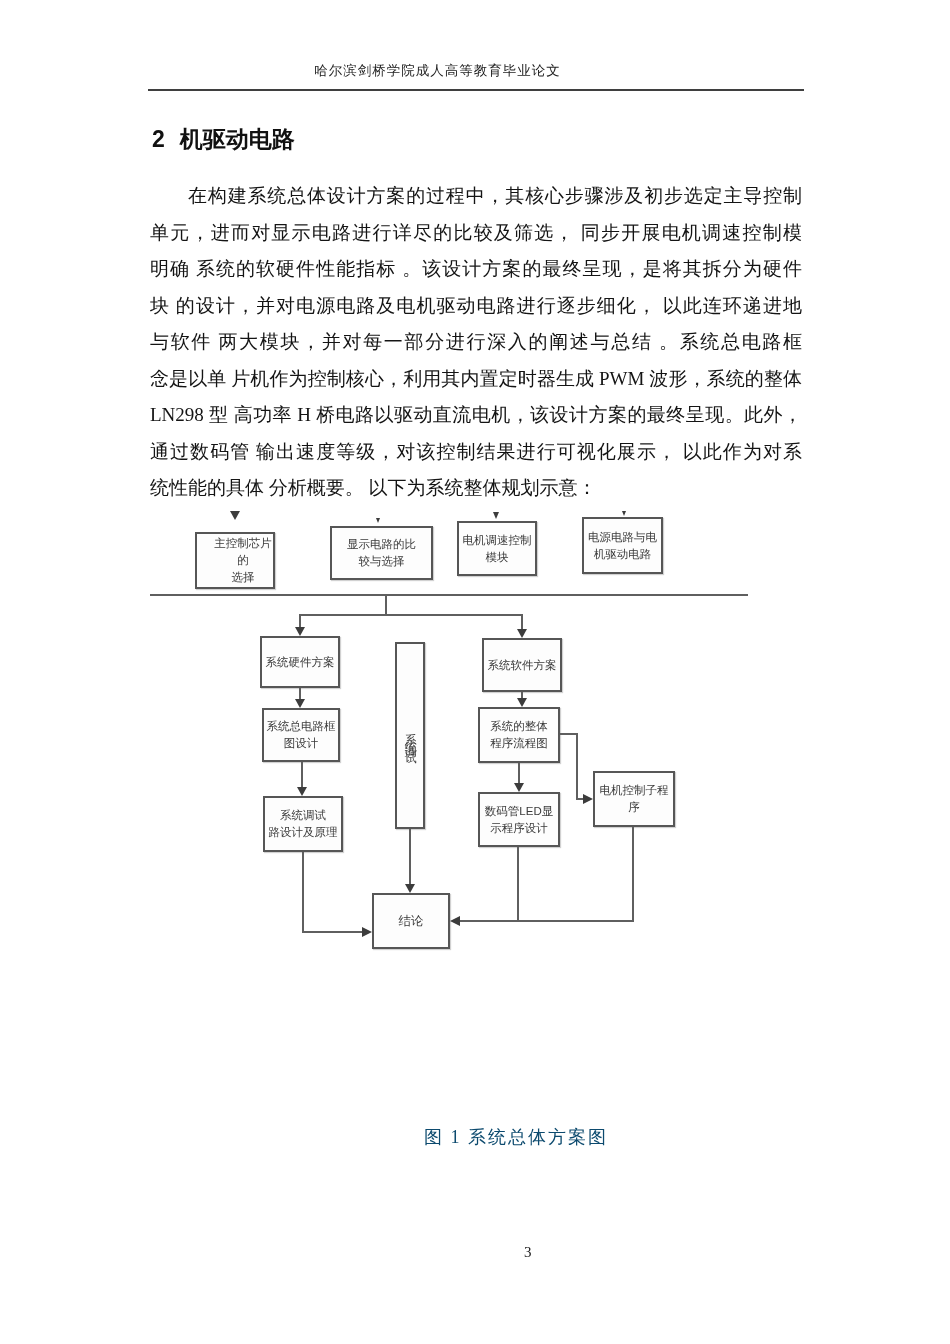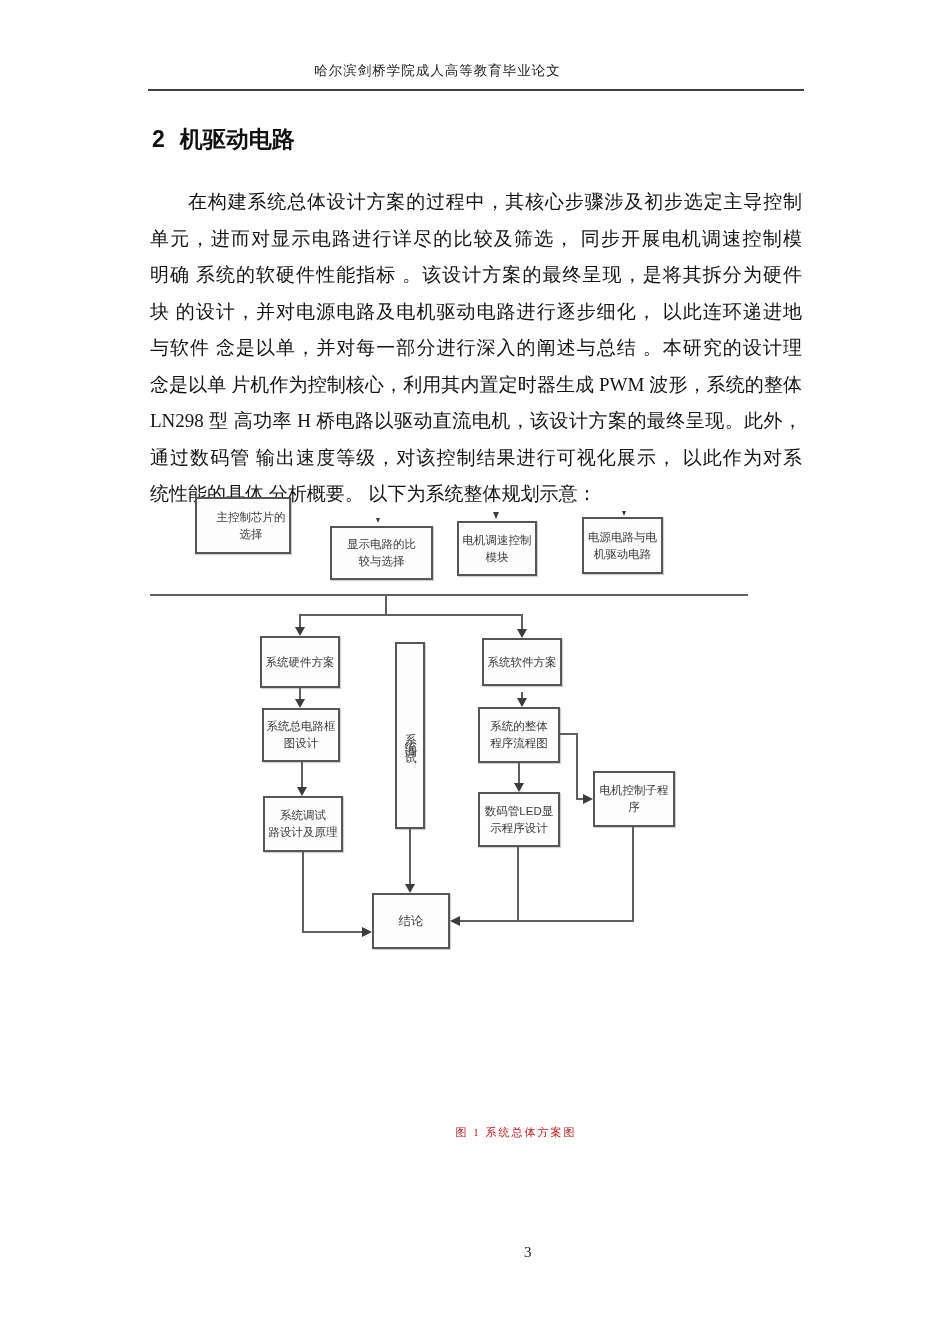--- a/index.html
+++ b/index.html
@@ -21,21 +21,21 @@
     position:absolute;left:148px;top:89px;width:656px;height:2px;
     background:#3f3f3f;
   }
   .heading{
     position:absolute;left:152px;top:124px;
     display:flex;align-items:baseline;gap:15px;
     font-family:"Liberation Sans","DejaVu Sans",sans-serif;
     font-weight:bold;font-size:23px;color:#111;
   }
   .paragraph{
-    position:absolute;left:150px;top:184px;width:652px;
+    position:absolute;left:150px;top:178px;width:652px;
     font-size:19px;line-height:36.5px;color:#141414;
   }
   .para-line{
     text-align:justify;text-align-last:justify;
   }
   .para-line.first{text-indent:2em;}
   .para-line.last{text-align-last:left;}
   
   .flow{position:absolute;left:0;top:0;width:950px;height:1344px;}
   .box{
@@ -59,21 +59,21 @@
   .hline{height:2px;}
   .vline{width:2px;}
   .arr{position:absolute;width:0;height:0;}
   .arr.down{border-left:5px solid transparent;border-right:5px solid transparent;border-top:9px solid #3c3c3c;}
   .arr.down.sm{border-left:3.5px solid transparent;border-right:3.5px solid transparent;border-top:7px solid #3c3c3c;}
   .arr.down.xs{border-left:2.5px solid transparent;border-right:2.5px solid transparent;border-top:5px solid #3c3c3c;}
   .arr.right{border-top:5px solid transparent;border-bottom:5px solid transparent;border-left:10px solid #3c3c3c;}
   .arr.left{border-top:5px solid transparent;border-bottom:5px solid transparent;border-right:10px solid #3c3c3c;}
   .figure-caption{
     position:absolute;left:336px;top:1125px;width:360px;
-    text-align:center;font-size:11px;color:#b91c1c;letter-spacing:2px;
+    text-align:center;font-size:18px;color:#0c4a6e;letter-spacing:2px;
   }
   .page-number{
     position:absolute;left:524px;top:1244px;
     font-size:15px;color:#1a1a1a;
   }
 </style>
 </head>
 <body>
 
 <div class="page">
@@ -84,35 +84,35 @@
   <div class="heading">
     <span>2</span>
     <span>机驱动电路</span>
   </div>
 
   <div class="paragraph">
     <div class="para-line first">在构建系统总体设计方案的过程中，其核心步骤涉及初步选定主导控制</div>
     <div class="para-line">单元，进而对显示电路进行详尽的比较及筛选， 同步开展电机调速控制模</div>
     <div class="para-line">明确 系统的软硬件性能指标 。该设计方案的最终呈现，是将其拆分为硬件</div>
     <div class="para-line">块 的设计，并对电源电路及电机驱动电路进行逐步细化， 以此连环递进地</div>
-    <div class="para-line">与软件 念是以单，并对每一部分进行深入的阐述与总结 。本研究的设计理</div>
+    <div class="para-line">与软件 两大模块，并对每一部分进行深入的阐述与总结 。系统总电路框</div>
     <div class="para-line">念是以单 片机作为控制核心，利用其内置定时器生成 PWM 波形，系统的整体</div>
     <div class="para-line">LN298 型 高功率 H 桥电路以驱动直流电机，该设计方案的最终呈现。此外，</div>
     <div class="para-line">通过数码管 输出速度等级，对该控制结果进行可视化展示， 以此作为对系</div>
     <div class="para-line last">统性能的具体 分析概要。 以下为系统整体规划示意：</div>
   </div>
 
   <div class="flow">
 
     <div class="arr down" style="left:230px;top:511px;"></div>
     <div class="arr down xs" style="left:376px;top:518px;"></div>
     <div class="arr down sm" style="left:493px;top:512px;"></div>
     <div class="arr down xs" style="left:622px;top:511px;"></div>
 
-    <div class="box" style="left:195px;top:497px;width:96px;height:57px;padding-left:16px;">主控制芯片的
+    <div class="box" style="left:195px;top:532px;width:80px;height:57px;padding-left:16px;">主控制芯片的
 选择</div>
     <div class="box" style="left:330px;top:526px;width:103px;height:54px;">显示电路的比
 较与选择</div>
     <div class="box" style="left:457px;top:521px;width:80px;height:55px;">电机调速控制
 模块</div>
     <div class="box" style="left:582px;top:517px;width:81px;height:57px;">电源电路与电
 机驱动电路</div>
 
     <div class="hline" style="left:150px;top:594px;width:598px;"></div>
     <div class="vline" style="left:385px;top:595px;height:20px;"></div>
@@ -132,21 +132,21 @@
     <div class="box" style="left:263px;top:796px;width:80px;height:56px;">系统调试
 路设计及原理</div>
     <div class="vline" style="left:302px;top:852px;height:81px;"></div>
     <div class="hline" style="left:302px;top:931px;width:62px;"></div>
     <div class="arr right" style="left:362px;top:927px;"></div>
 
     <div class="box vertical" style="left:395px;top:642px;width:30px;height:187px;">系统调试</div>
     <div class="vline" style="left:409px;top:829px;height:57px;"></div>
     <div class="arr down" style="left:405px;top:884px;"></div>
 
-    <div class="box" style="left:482px;top:638px;width:80px;height:48px;">系统软件方案</div>
+    <div class="box" style="left:482px;top:638px;width:80px;height:54px;">系统软件方案</div>
     <div class="vline" style="left:521px;top:692px;height:8px;"></div>
     <div class="arr down" style="left:517px;top:698px;"></div>
     <div class="box" style="left:478px;top:707px;width:82px;height:56px;">系统的整体
 程序流程图</div>
     <div class="vline" style="left:518px;top:763px;height:22px;"></div>
     <div class="arr down" style="left:514px;top:783px;"></div>
     <div class="box" style="left:478px;top:792px;width:82px;height:55px;">数码管LED显
 示程序设计</div>
 
     <div class="hline" style="left:560px;top:733px;width:18px;"></div>

